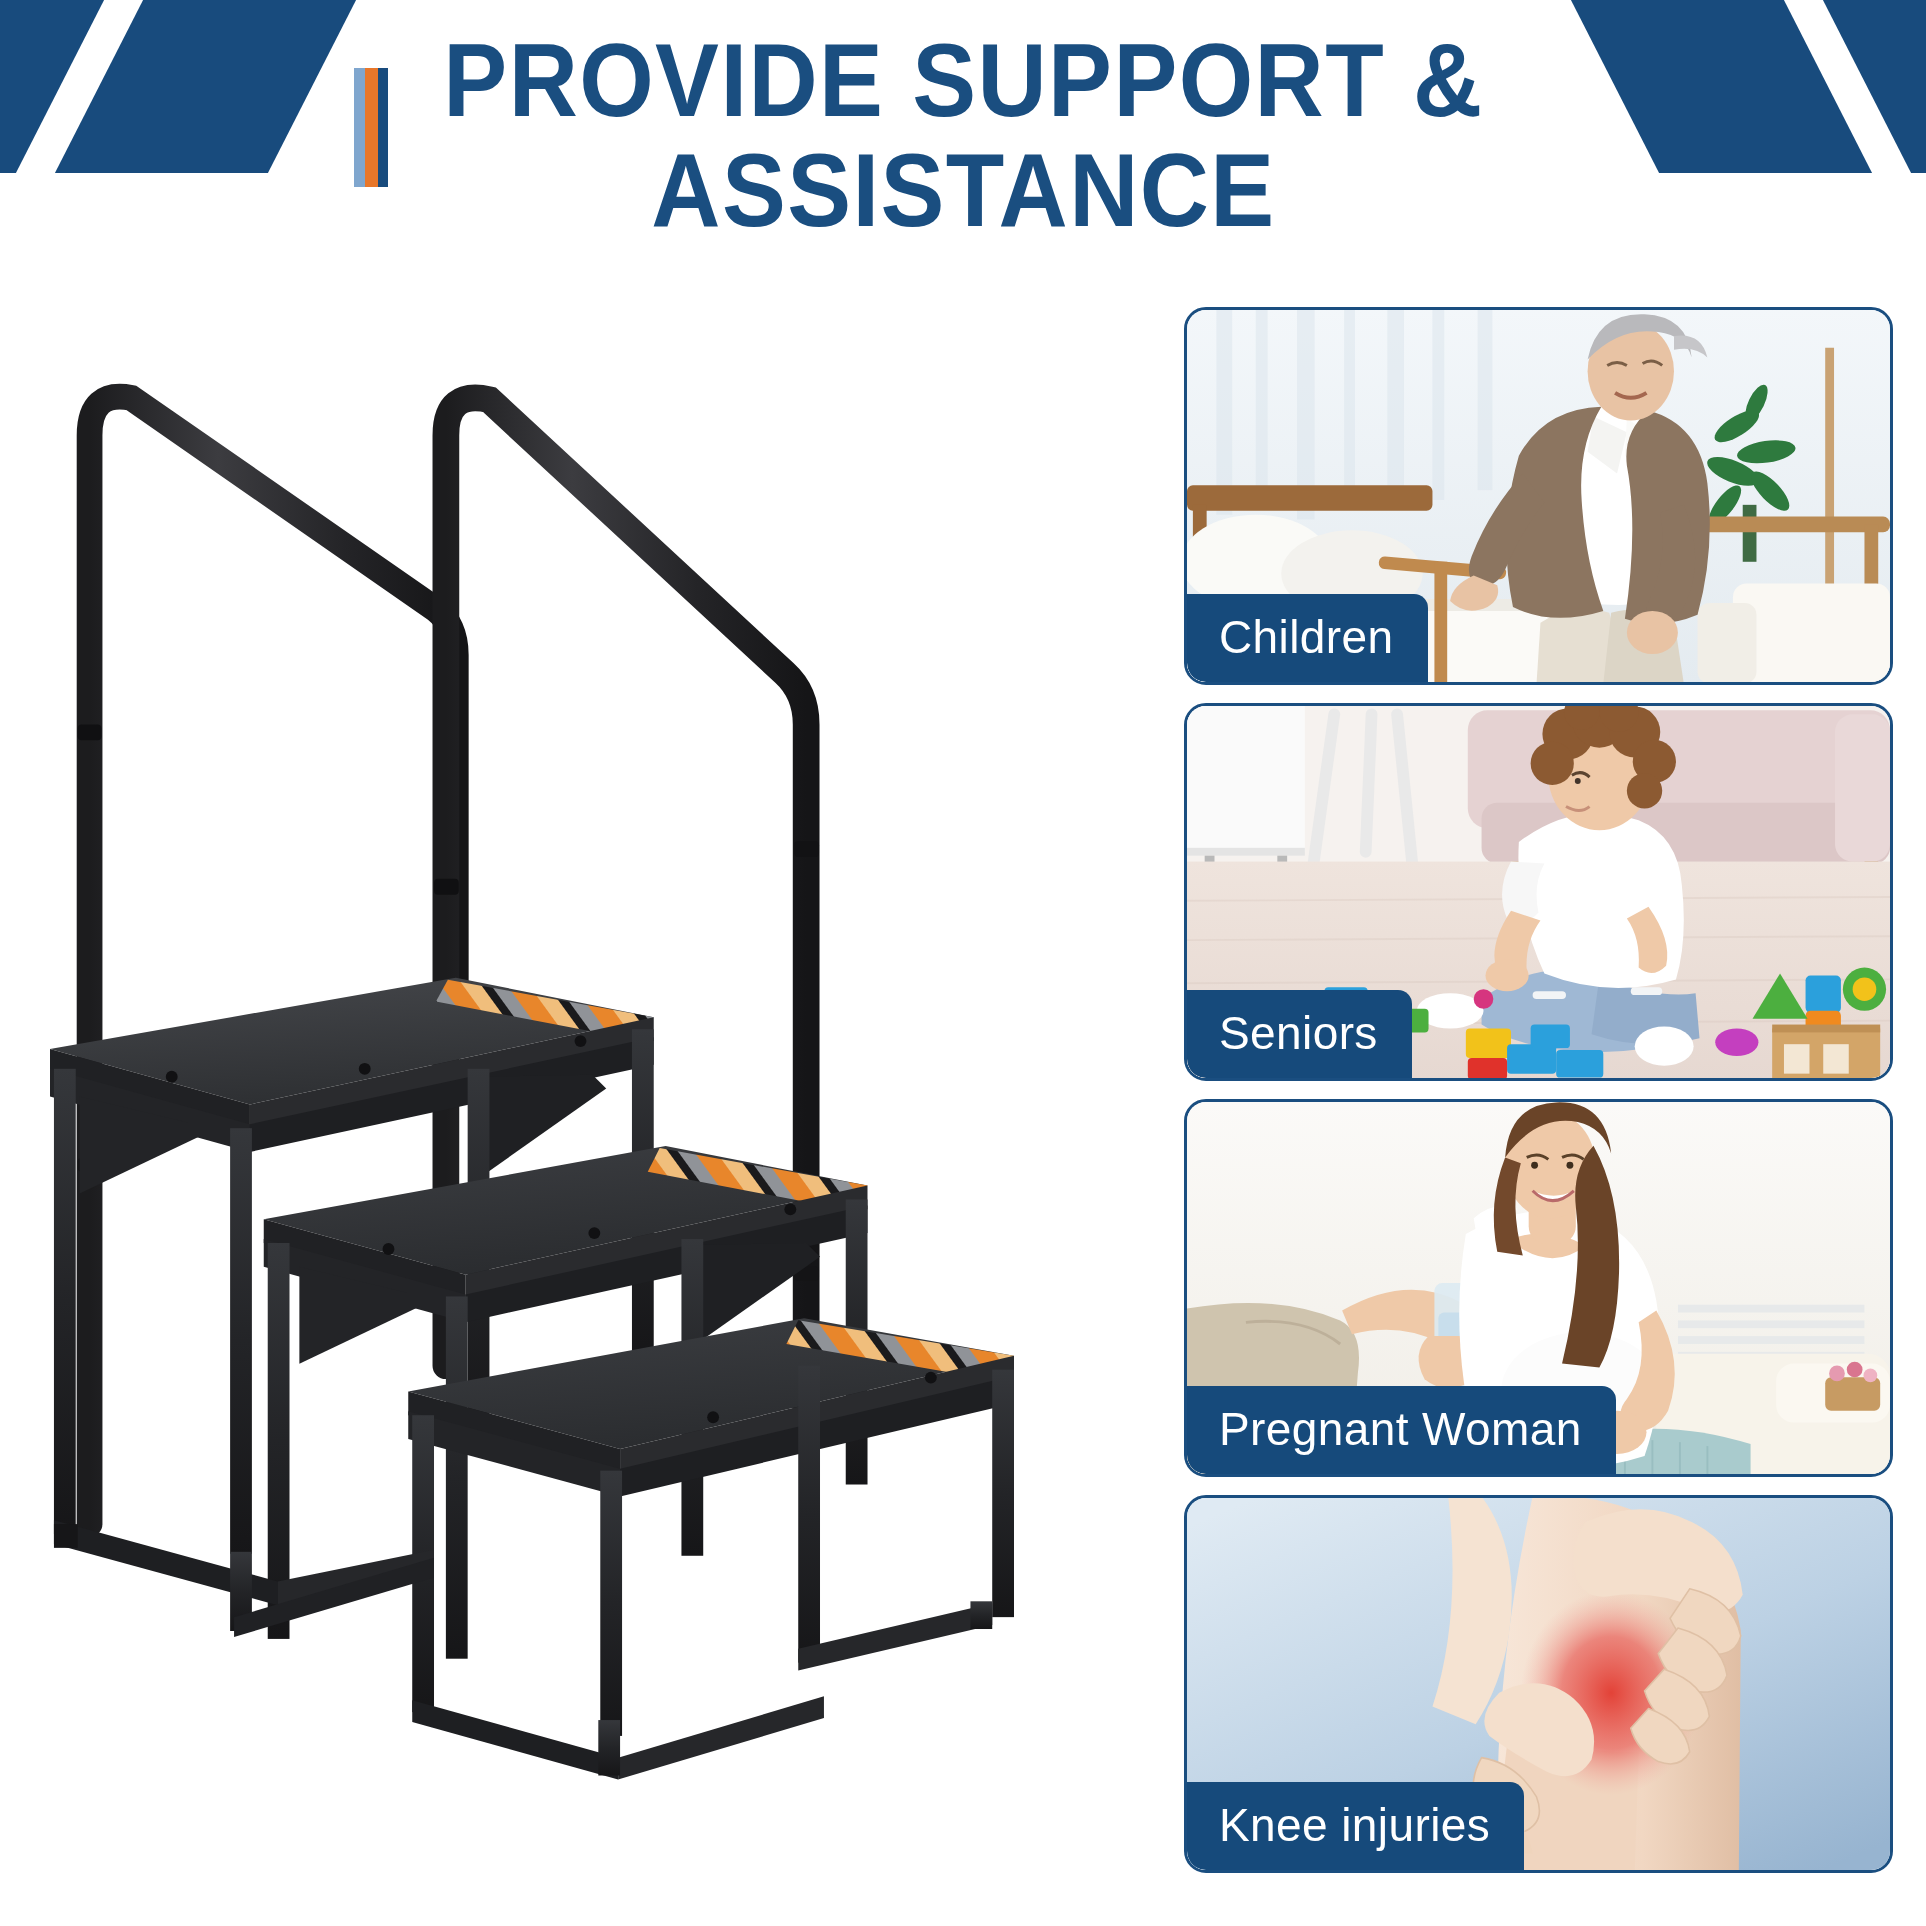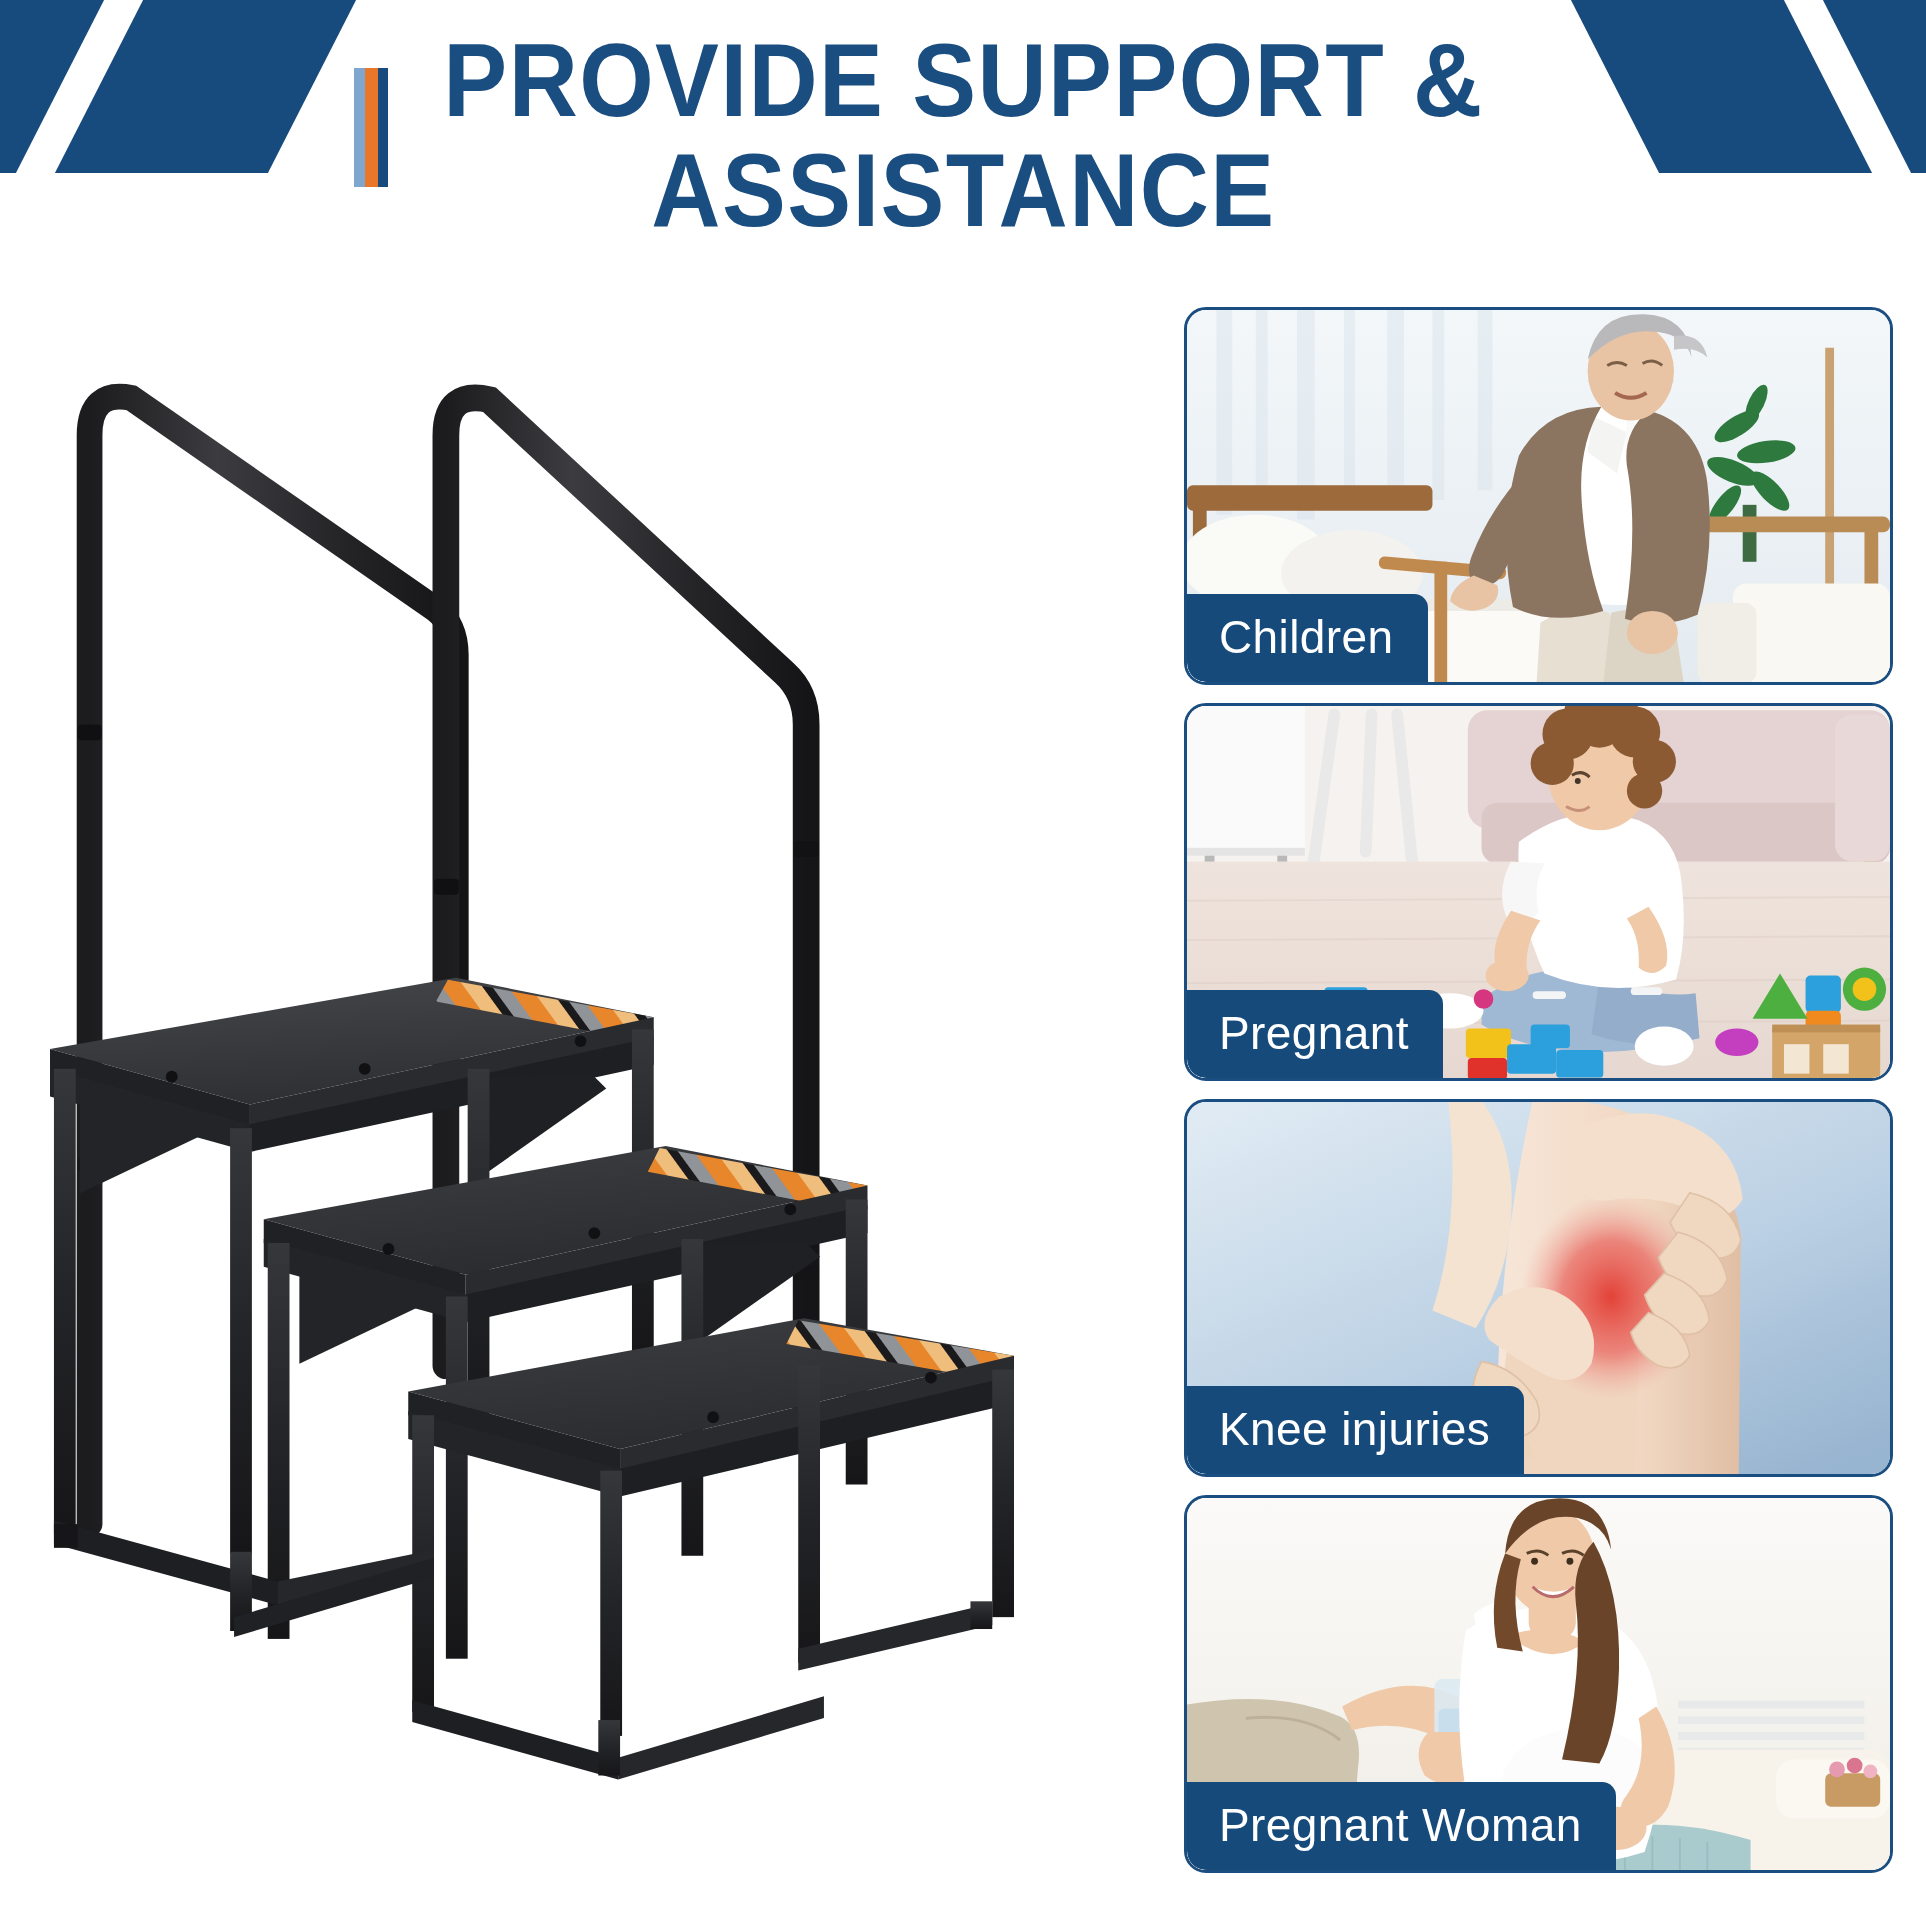--- a/index.html
+++ b/index.html
@@ -417,21 +417,95 @@
             <circle cx="690" cy="290" r="12" fill="#F2C21A"></circle>
             <ellipse cx="560" cy="344" rx="22" ry="14" fill="#C43FBF"></ellipse>
 
             <rect x="596" y="330" width="110" height="52" fill="#D3A568"></rect>
             <rect x="608" y="346" width="26" height="30" fill="#F3E7D4"></rect>
             <rect x="648" y="346" width="26" height="30" fill="#F3E7D4"></rect>
             <rect x="596" y="326" width="110" height="8" fill="#BF9055"></rect>
           </g>
         </svg>
       </div>
-      <div class="card-label">Pregnant</div>
+      <div class="card-label">Seniors</div>
+    </div>
+
+    <div class="card">
+      <div class="card-photo">
+        <svg viewBox="0 0 716 382" preserveAspectRatio="xMidYMid slice">
+          <defs>
+            <linearGradient id="p-bg" x1="0" y1="0" x2="0" y2="1">
+              <stop offset="0" stop-color="#FBFAF8"></stop>
+                <stop offset="1" stop-color="#F0EDE6"></stop>
+            </linearGradient>
+          </defs>
+          <rect width="716" height="382" fill="url(#p-bg)"></rect>
+
+          <g fill="#E6E9EA" opacity="0.9">
+            <rect x="500" y="208" width="190" height="8"></rect>
+              <rect x="500" y="224" width="190" height="8"></rect>
+            <rect x="500" y="240" width="190" height="8"></rect>
+              <rect x="500" y="256" width="190" height="8"></rect>
+            <rect x="500" y="272" width="190" height="8"></rect>
+          </g>
+
+          <rect x="478" y="258" width="238" height="124" rx="22" fill="#F7F3EA"></rect>
+          <rect x="600" y="268" width="116" height="60" rx="18" fill="#FBF8F1"></rect>
+
+          <rect x="650" y="282" width="56" height="34" rx="6" fill="#C79B63"></rect>
+          <circle cx="662" cy="278" r="8" fill="#E59AB0"></circle>
+          <circle cx="680" cy="274" r="8" fill="#D9758F"></circle>
+          <circle cx="696" cy="280" r="7" fill="#EFB3C3"></circle>
+
+          <path d="M0 212 q90 -16 156 12 q24 12 18 54 l-8 104 H0 z" fill="#CFC4AE"></path>
+          <path d="M60 226 q60 -6 96 22" stroke="#BDB09A" stroke-width="3" fill="none"></path>
+
+          <path d="M404 344 q80 -22 170 6 l0 32 H404 z" fill="#A9CBCD"></path>
+          <g stroke="#93B9BC" stroke-width="2" opacity="0.7">
+            <line x1="420" y1="352" x2="420" y2="382"></line>
+              <line x1="446" y1="348" x2="446" y2="382"></line>
+            <line x1="474" y1="346" x2="474" y2="382"></line>
+              <line x1="502" y1="348" x2="502" y2="382"></line>
+            <line x1="530" y1="352" x2="530" y2="382"></line>
+          </g>
+
+          <path d="M158 214 q66 -38 122 -8 q20 12 14 34 q-14 16 -38 6 q-40 -20 -88 -8 z" fill="#EFC9A8"></path>
+
+          <rect x="252" y="186" width="54" height="104" rx="8" fill="#DCEAF2" opacity="0.92"></rect>
+          <rect x="256" y="216" width="46" height="70" rx="6" fill="#C6DDEC" opacity="0.95"></rect>
+          <path d="M246 240 q-18 18 -4 44 q20 16 44 4 q8 -28 -6 -48 z" fill="#EFC9A8"></path>
+
+          <path d="M284 136 q60 -36 128 -16 q54 18 66 84 q14 84 -12 158 q-86 28 -170 -6 q-30 -112 -12 -220 z" fill="#FFFFFF"></path>
+
+          <path d="M292 120 q20 -18 44 -10 l-10 30 q-18 -8 -30 4 z" fill="#FFFFFF"></path>
+
+          <path d="M328 142 q40 -16 78 6 q-36 28 -78 -6 z" fill="#EFC9A8"></path>
+
+          <ellipse cx="402" cy="296" rx="82" ry="60" fill="#FCFCFC"></ellipse>
+
+          <path d="M478 214 q30 52 12 102 q-16 28 -44 18 q-10 -16 2 -30 q22 -30 12 -78 z" fill="#EFC9A8"></path>
+          <ellipse cx="438" cy="338" rx="30" ry="22" fill="#EFC9A8"></ellipse>
+
+          <rect x="348" y="92" width="48" height="54" rx="18" fill="#EFC9A8"></rect>
+          <ellipse cx="370" cy="66" rx="46" ry="54" fill="#EFC9A8"></ellipse>
+
+          <path d="M324 58 q4 -54 52 -56 q50 -2 56 52 q-8 -26 -34 -32 q-42 -8 -74 36 z" fill="#6A4428"></path>
+          <path d="M414 46 q28 50 26 130 q-2 64 -20 96 l-38 -4 q22 -92 14 -160 q-4 -38 18 -62 z" fill="#6A4428"></path>
+          <path d="M324 58 q-18 46 -8 96 l26 4 q-14 -52 -2 -94 z" fill="#73492C"></path>
+
+          <path d="M346 58 q12 -6 22 2" stroke="#5A4129" stroke-width="3" fill="none"></path>
+          <path d="M382 58 q12 -6 22 2" stroke="#5A4129" stroke-width="3" fill="none"></path>
+          <circle cx="354" cy="66" r="3.5" fill="#3E2E1E"></circle>
+          <circle cx="390" cy="66" r="3.5" fill="#3E2E1E"></circle>
+          <path d="M352 92 q20 18 42 0 q-20 10 -42 0 z" fill="#FFFFFF"></path>
+          <path d="M352 92 q20 20 42 0" stroke="#B96A6A" stroke-width="3" fill="none"></path>
+        </svg>
+      </div>
+      <div class="card-label">Pregnant Woman</div>
     </div>
 
     <div class="card">
       <div class="card-photo">
         <svg viewBox="0 0 716 382" preserveAspectRatio="xMidYMid slice">
           <defs>
             <linearGradient id="k-bg" x1="0.1" y1="0" x2="0.9" y2="1">
               <stop offset="0" stop-color="#DFEAF3"></stop>
               <stop offset="0.55" stop-color="#BCD1E4"></stop>
               <stop offset="1" stop-color="#97B4D0"></stop>
@@ -466,89 +540,15 @@
           <path d="M318 200 q42 -22 76 6 q28 26 18 62 q-16 26 -46 12 q-34 -18 -58 -36 q-14 -20 10 -44 z" fill="#F4DFCC"></path>
           <path d="M300 266 q36 6 56 40 q10 26 -14 36 q-28 6 -44 -20 q-14 -28 2 -56 z" fill="#F0D7C0" stroke="#DFC0A5" stroke-width="1.6"></path>
           <path d="M318 320 q30 14 34 44 h-58 q-12 -28 24 -44 z" fill="#EFD4BC"></path>
 
           <path d="M300 0 q40 54 28 140 q-8 52 -34 92 l-44 -18 q30 -92 16 -214 z" fill="#F5E3D2"></path>
         </svg>
       </div>
       <div class="card-label">Knee injuries</div>
     </div>
 
-    <div class="card">
-      <div class="card-photo">
-        <svg viewBox="0 0 716 382" preserveAspectRatio="xMidYMid slice">
-          <defs>
-            <linearGradient id="p-bg" x1="0" y1="0" x2="0" y2="1">
-              <stop offset="0" stop-color="#FBFAF8"></stop>
-                <stop offset="1" stop-color="#F0EDE6"></stop>
-            </linearGradient>
-          </defs>
-          <rect width="716" height="382" fill="url(#p-bg)"></rect>
-
-          <g fill="#E6E9EA" opacity="0.9">
-            <rect x="500" y="208" width="190" height="8"></rect>
-              <rect x="500" y="224" width="190" height="8"></rect>
-            <rect x="500" y="240" width="190" height="8"></rect>
-              <rect x="500" y="256" width="190" height="8"></rect>
-            <rect x="500" y="272" width="190" height="8"></rect>
-          </g>
-
-          <rect x="478" y="258" width="238" height="124" rx="22" fill="#F7F3EA"></rect>
-          <rect x="600" y="268" width="116" height="60" rx="18" fill="#FBF8F1"></rect>
-
-          <rect x="650" y="282" width="56" height="34" rx="6" fill="#C79B63"></rect>
-          <circle cx="662" cy="278" r="8" fill="#E59AB0"></circle>
-          <circle cx="680" cy="274" r="8" fill="#D9758F"></circle>
-          <circle cx="696" cy="280" r="7" fill="#EFB3C3"></circle>
-
-          <path d="M0 212 q90 -16 156 12 q24 12 18 54 l-8 104 H0 z" fill="#CFC4AE"></path>
-          <path d="M60 226 q60 -6 96 22" stroke="#BDB09A" stroke-width="3" fill="none"></path>
-
-          <path d="M404 344 q80 -22 170 6 l0 32 H404 z" fill="#A9CBCD"></path>
-          <g stroke="#93B9BC" stroke-width="2" opacity="0.7">
-            <line x1="420" y1="352" x2="420" y2="382"></line>
-              <line x1="446" y1="348" x2="446" y2="382"></line>
-            <line x1="474" y1="346" x2="474" y2="382"></line>
-              <line x1="502" y1="348" x2="502" y2="382"></line>
-            <line x1="530" y1="352" x2="530" y2="382"></line>
-          </g>
-
-          <path d="M158 214 q66 -38 122 -8 q20 12 14 34 q-14 16 -38 6 q-40 -20 -88 -8 z" fill="#EFC9A8"></path>
-
-          <rect x="252" y="186" width="54" height="104" rx="8" fill="#DCEAF2" opacity="0.92"></rect>
-          <rect x="256" y="216" width="46" height="70" rx="6" fill="#C6DDEC" opacity="0.95"></rect>
-          <path d="M246 240 q-18 18 -4 44 q20 16 44 4 q8 -28 -6 -48 z" fill="#EFC9A8"></path>
-
-          <path d="M284 136 q60 -36 128 -16 q54 18 66 84 q14 84 -12 158 q-86 28 -170 -6 q-30 -112 -12 -220 z" fill="#FFFFFF"></path>
-
-          <path d="M292 120 q20 -18 44 -10 l-10 30 q-18 -8 -30 4 z" fill="#FFFFFF"></path>
-
-          <path d="M328 142 q40 -16 78 6 q-36 28 -78 -6 z" fill="#EFC9A8"></path>
-
-          <ellipse cx="402" cy="296" rx="82" ry="60" fill="#FCFCFC"></ellipse>
-
-          <path d="M478 214 q30 52 12 102 q-16 28 -44 18 q-10 -16 2 -30 q22 -30 12 -78 z" fill="#EFC9A8"></path>
-          <ellipse cx="438" cy="338" rx="30" ry="22" fill="#EFC9A8"></ellipse>
-
-          <rect x="348" y="92" width="48" height="54" rx="18" fill="#EFC9A8"></rect>
-          <ellipse cx="370" cy="66" rx="46" ry="54" fill="#EFC9A8"></ellipse>
-
-          <path d="M324 58 q4 -54 52 -56 q50 -2 56 52 q-8 -26 -34 -32 q-42 -8 -74 36 z" fill="#6A4428"></path>
-          <path d="M414 46 q28 50 26 130 q-2 64 -20 96 l-38 -4 q22 -92 14 -160 q-4 -38 18 -62 z" fill="#6A4428"></path>
-          <path d="M324 58 q-18 46 -8 96 l26 4 q-14 -52 -2 -94 z" fill="#73492C"></path>
-
-          <path d="M346 58 q12 -6 22 2" stroke="#5A4129" stroke-width="3" fill="none"></path>
-          <path d="M382 58 q12 -6 22 2" stroke="#5A4129" stroke-width="3" fill="none"></path>
-          <circle cx="354" cy="66" r="3.5" fill="#3E2E1E"></circle>
-          <circle cx="390" cy="66" r="3.5" fill="#3E2E1E"></circle>
-          <path d="M352 92 q20 18 42 0 q-20 10 -42 0 z" fill="#FFFFFF"></path>
-          <path d="M352 92 q20 20 42 0" stroke="#B96A6A" stroke-width="3" fill="none"></path>
-        </svg>
-      </div>
-      <div class="card-label">Pregnant Woman</div>
-    </div>
-
   </div>
 </div>
 
 
 </body></html>

